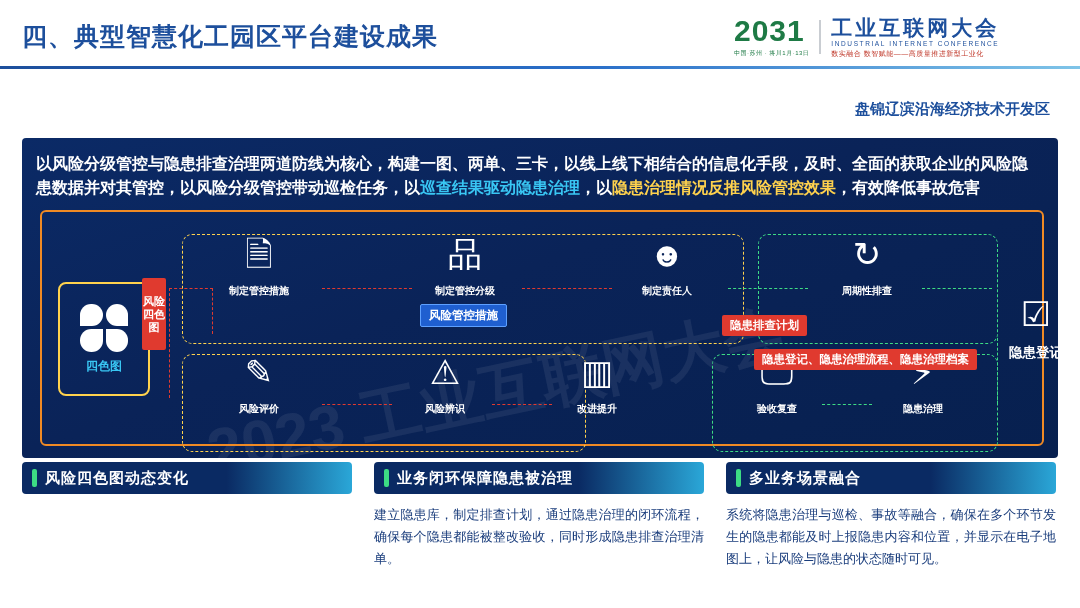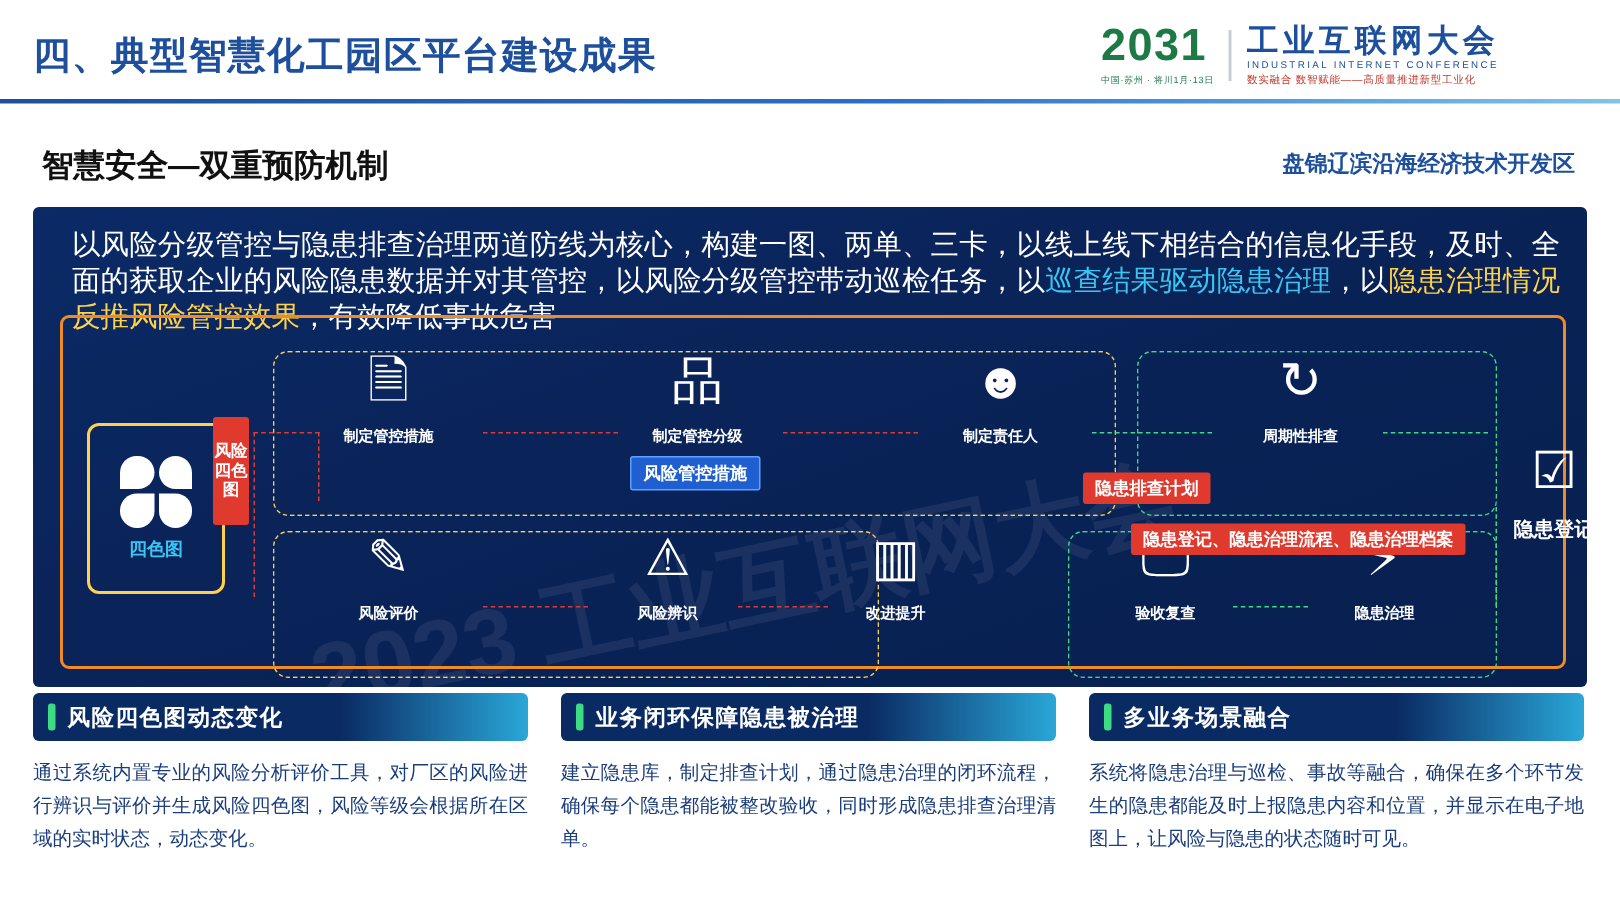--- a/index.html
+++ b/index.html
@@ -43,22 +43,22 @@
     font-size:15px;font-weight:bold;color:#1d4f9c;
   }
 
   
   .panel{
     position:absolute;left:22px;top:138px;width:1036px;height:320px;
     background:linear-gradient(160deg,#0b2a66 0%,#0a2358 45%,#07204f 100%);
     border-radius:4px;overflow:hidden;
   }
   .panel-text{
-    position:absolute;left:26px;top:14px;width:992px;
-    font-size:19px;line-height:24px;color:#ffffff;font-weight:normal;
+    position:absolute;left:14px;top:14px;width:992px;
+    font-size:16px;line-height:24px;color:#ffffff;font-weight:bold;
     text-align:justify;
   }
   .hl-blue{color:#39c6f3;}
   .hl-y{color:#ffd24d;}
 
   
   .frame{
     position:absolute;left:18px;top:72px;width:1000px;height:232px;
     border:2px solid #f08a24;border-radius:6px;
   }
@@ -166,21 +166,20 @@
       <span class="logo-year-sub">中国·苏州 · 将川1月·13日</span>
     </div>
     <div class="logo-div"></div>
     <div class="logo-main">
       <div class="logo-cn">工业互联网大会</div>
       <div class="logo-en">INDUSTRIAL INTERNET CONFERENCE</div>
       <div class="logo-tag">数实融合  数智赋能——高质量推进新型工业化</div>
     </div>
   </div>
 
-  <div class="sub-title">智慧安全—双重预防机制</div>
   <div class="sub-right">盘锦辽滨沿海经济技术开发区</div>
 
   <div class="panel">
 
     <div class="panel-text">
       <span>以风险分级管控与隐患排查治理两道防线为核心，构建一图、两单、三卡，以线上线下相结合的信息化手段，及时、全面的获取企业的风险隐患数据并对其管控，以风险分级管控带动巡检任务，以</span><span class="hl-blue">巡查结果驱动隐患治理</span><span>，以</span><span class="hl-y">隐患治理情况反推风险管控效果</span><span>，有效降低事故危害</span>
     </div>
 
     <div class="wm">2023 工业互联网大会</div>
 
@@ -260,21 +259,20 @@
     <div class="tag tag-blue" style="left:398px;top:166px;">风险管控措施</div>
     <div class="tag tag-red" style="left:700px;top:166px;">隐患排查计划</div>
     <div class="tag tag-red" style="left:732px;top:200px;">隐患登记、隐患治理流程、隐患治理档案</div>
   </div>
 
   <div class="col col1">
     <div class="col-head">
       <span class="bar"></span>
       <span class="ht">风险四色图动态变化</span>
     </div>
-    <div class="col-body">通过系统内置专业的风险分析评价工具，对厂区的风险进行辨识与评价并生成风险四色图，风险等级会根据所在区域的实时状态，动态变化。</div>
   </div>
 
   <div class="col col2">
     <div class="col-head">
       <span class="bar"></span>
       <span class="ht">业务闭环保障隐患被治理</span>
     </div>
     <div class="col-body">建立隐患库，制定排查计划，通过隐患治理的闭环流程，确保每个隐患都能被整改验收，同时形成隐患排查治理清单。</div>
   </div>
 

